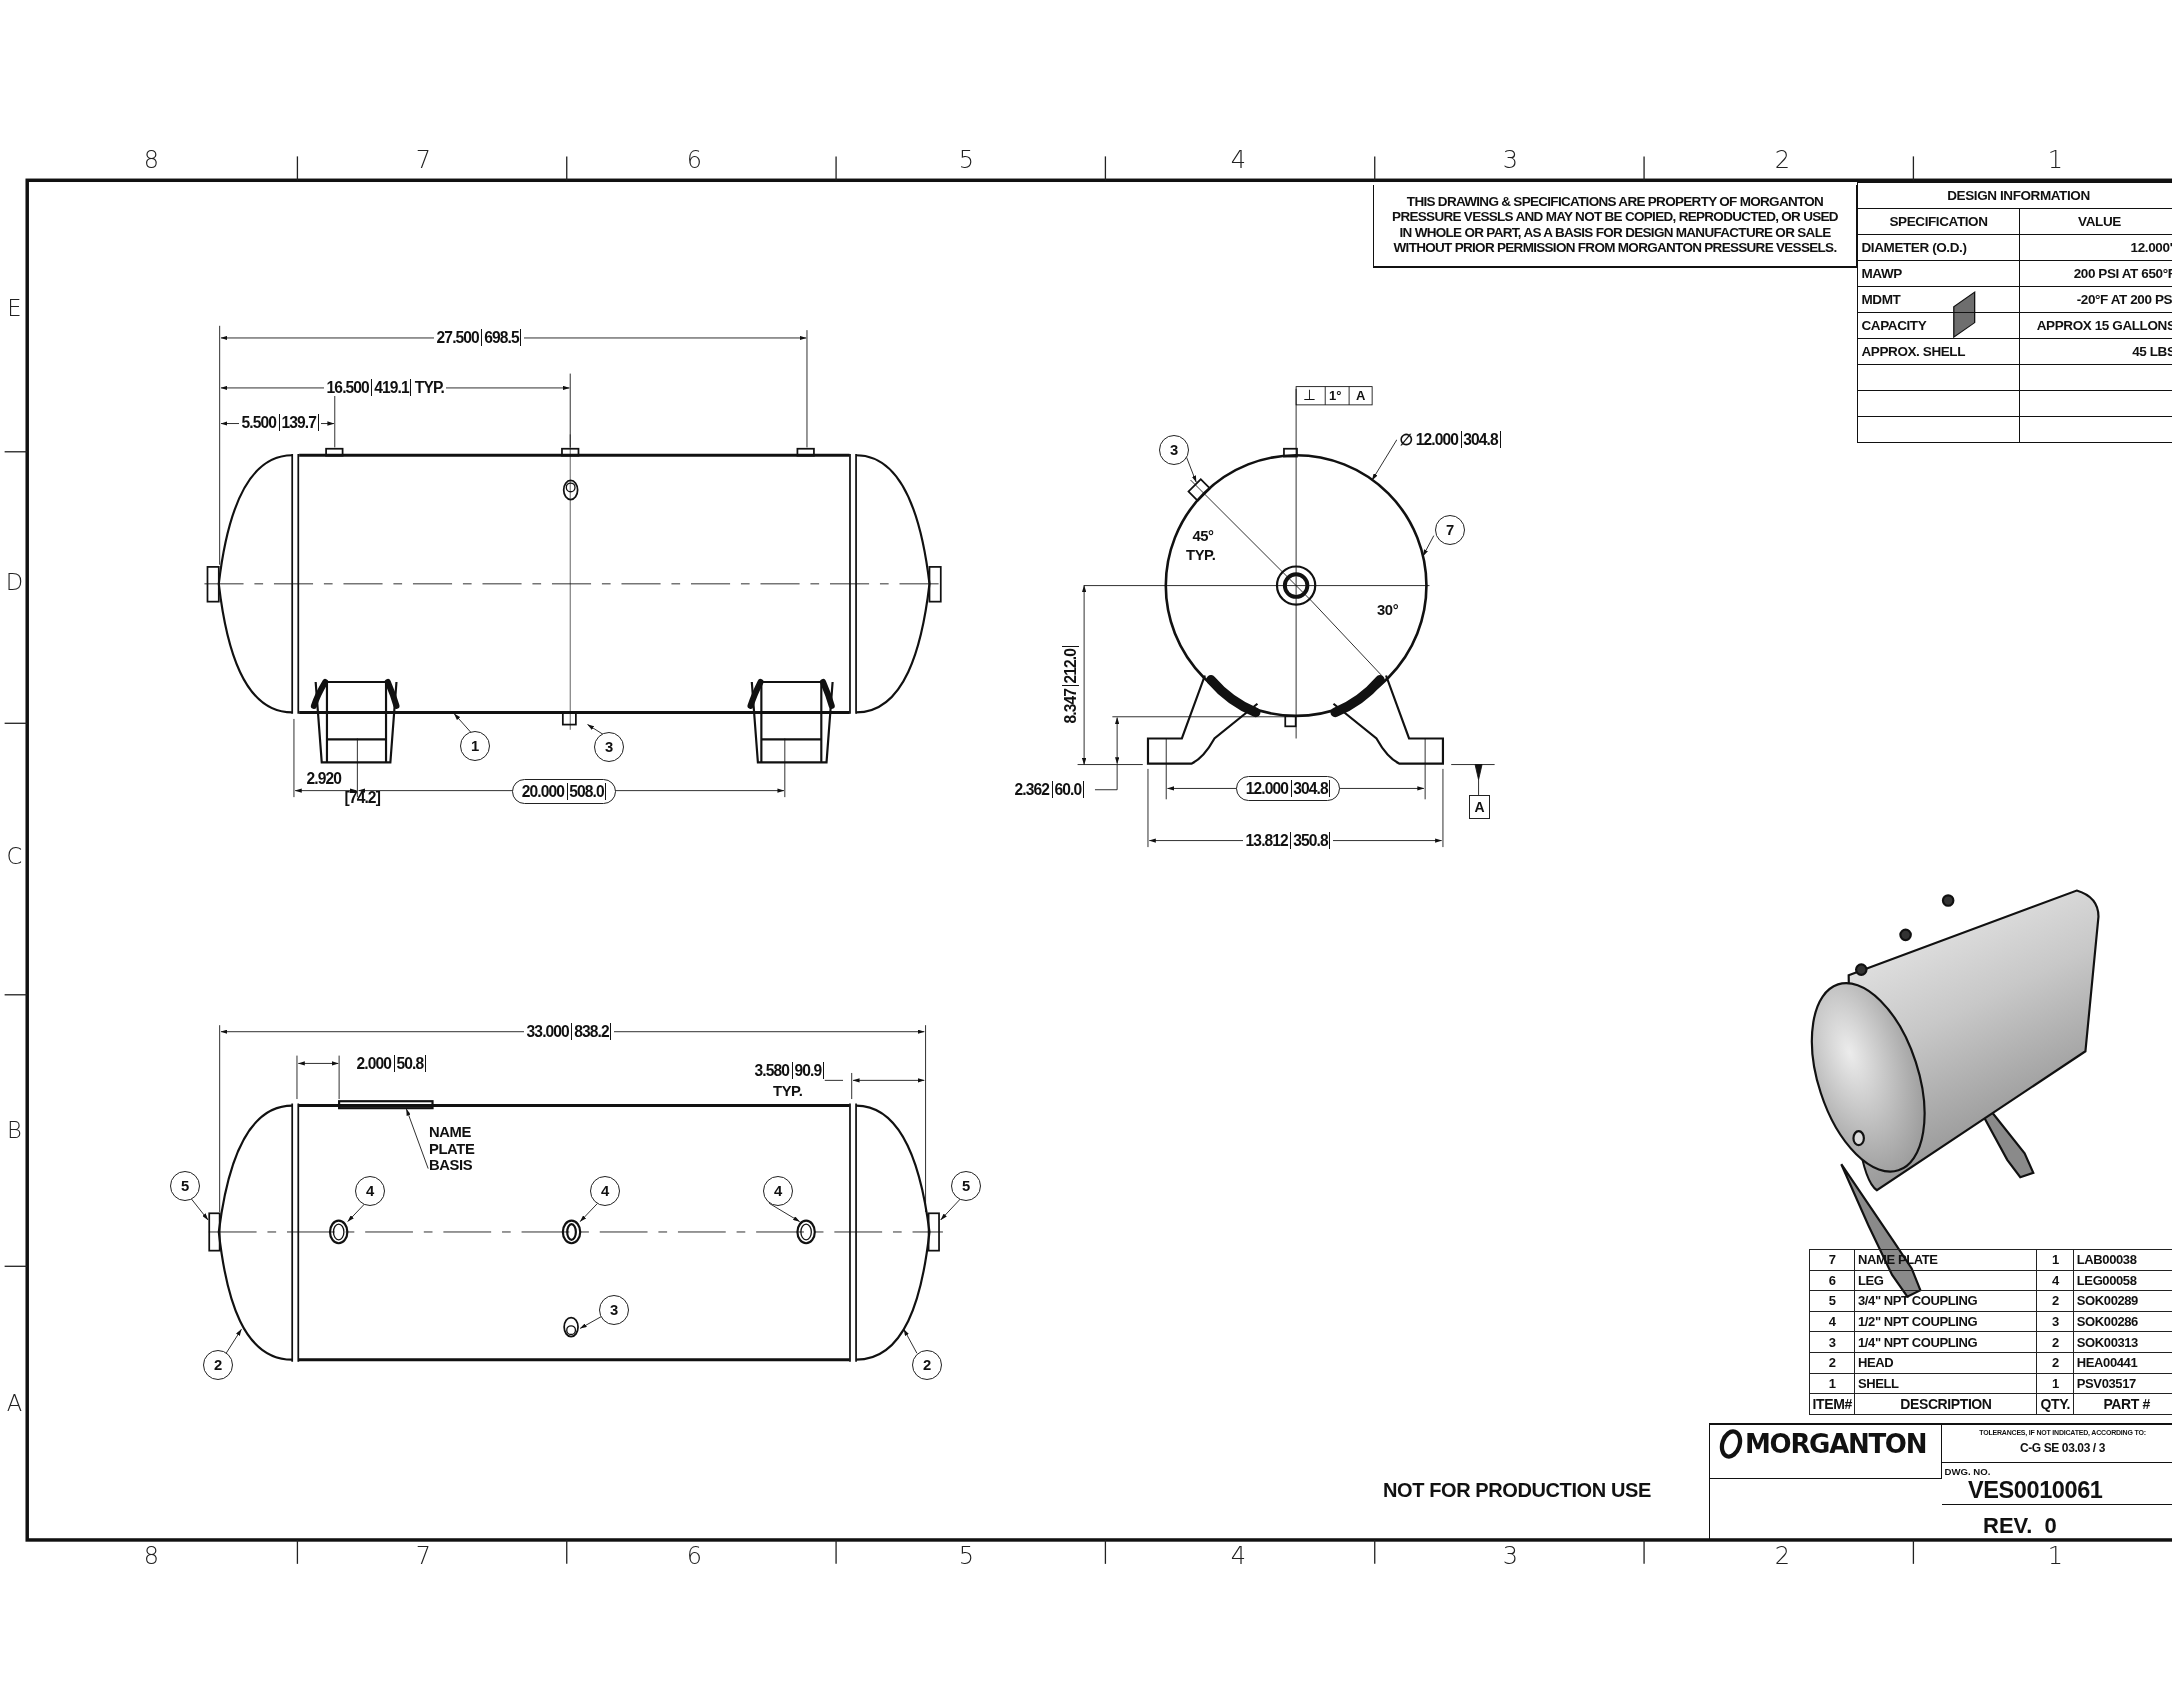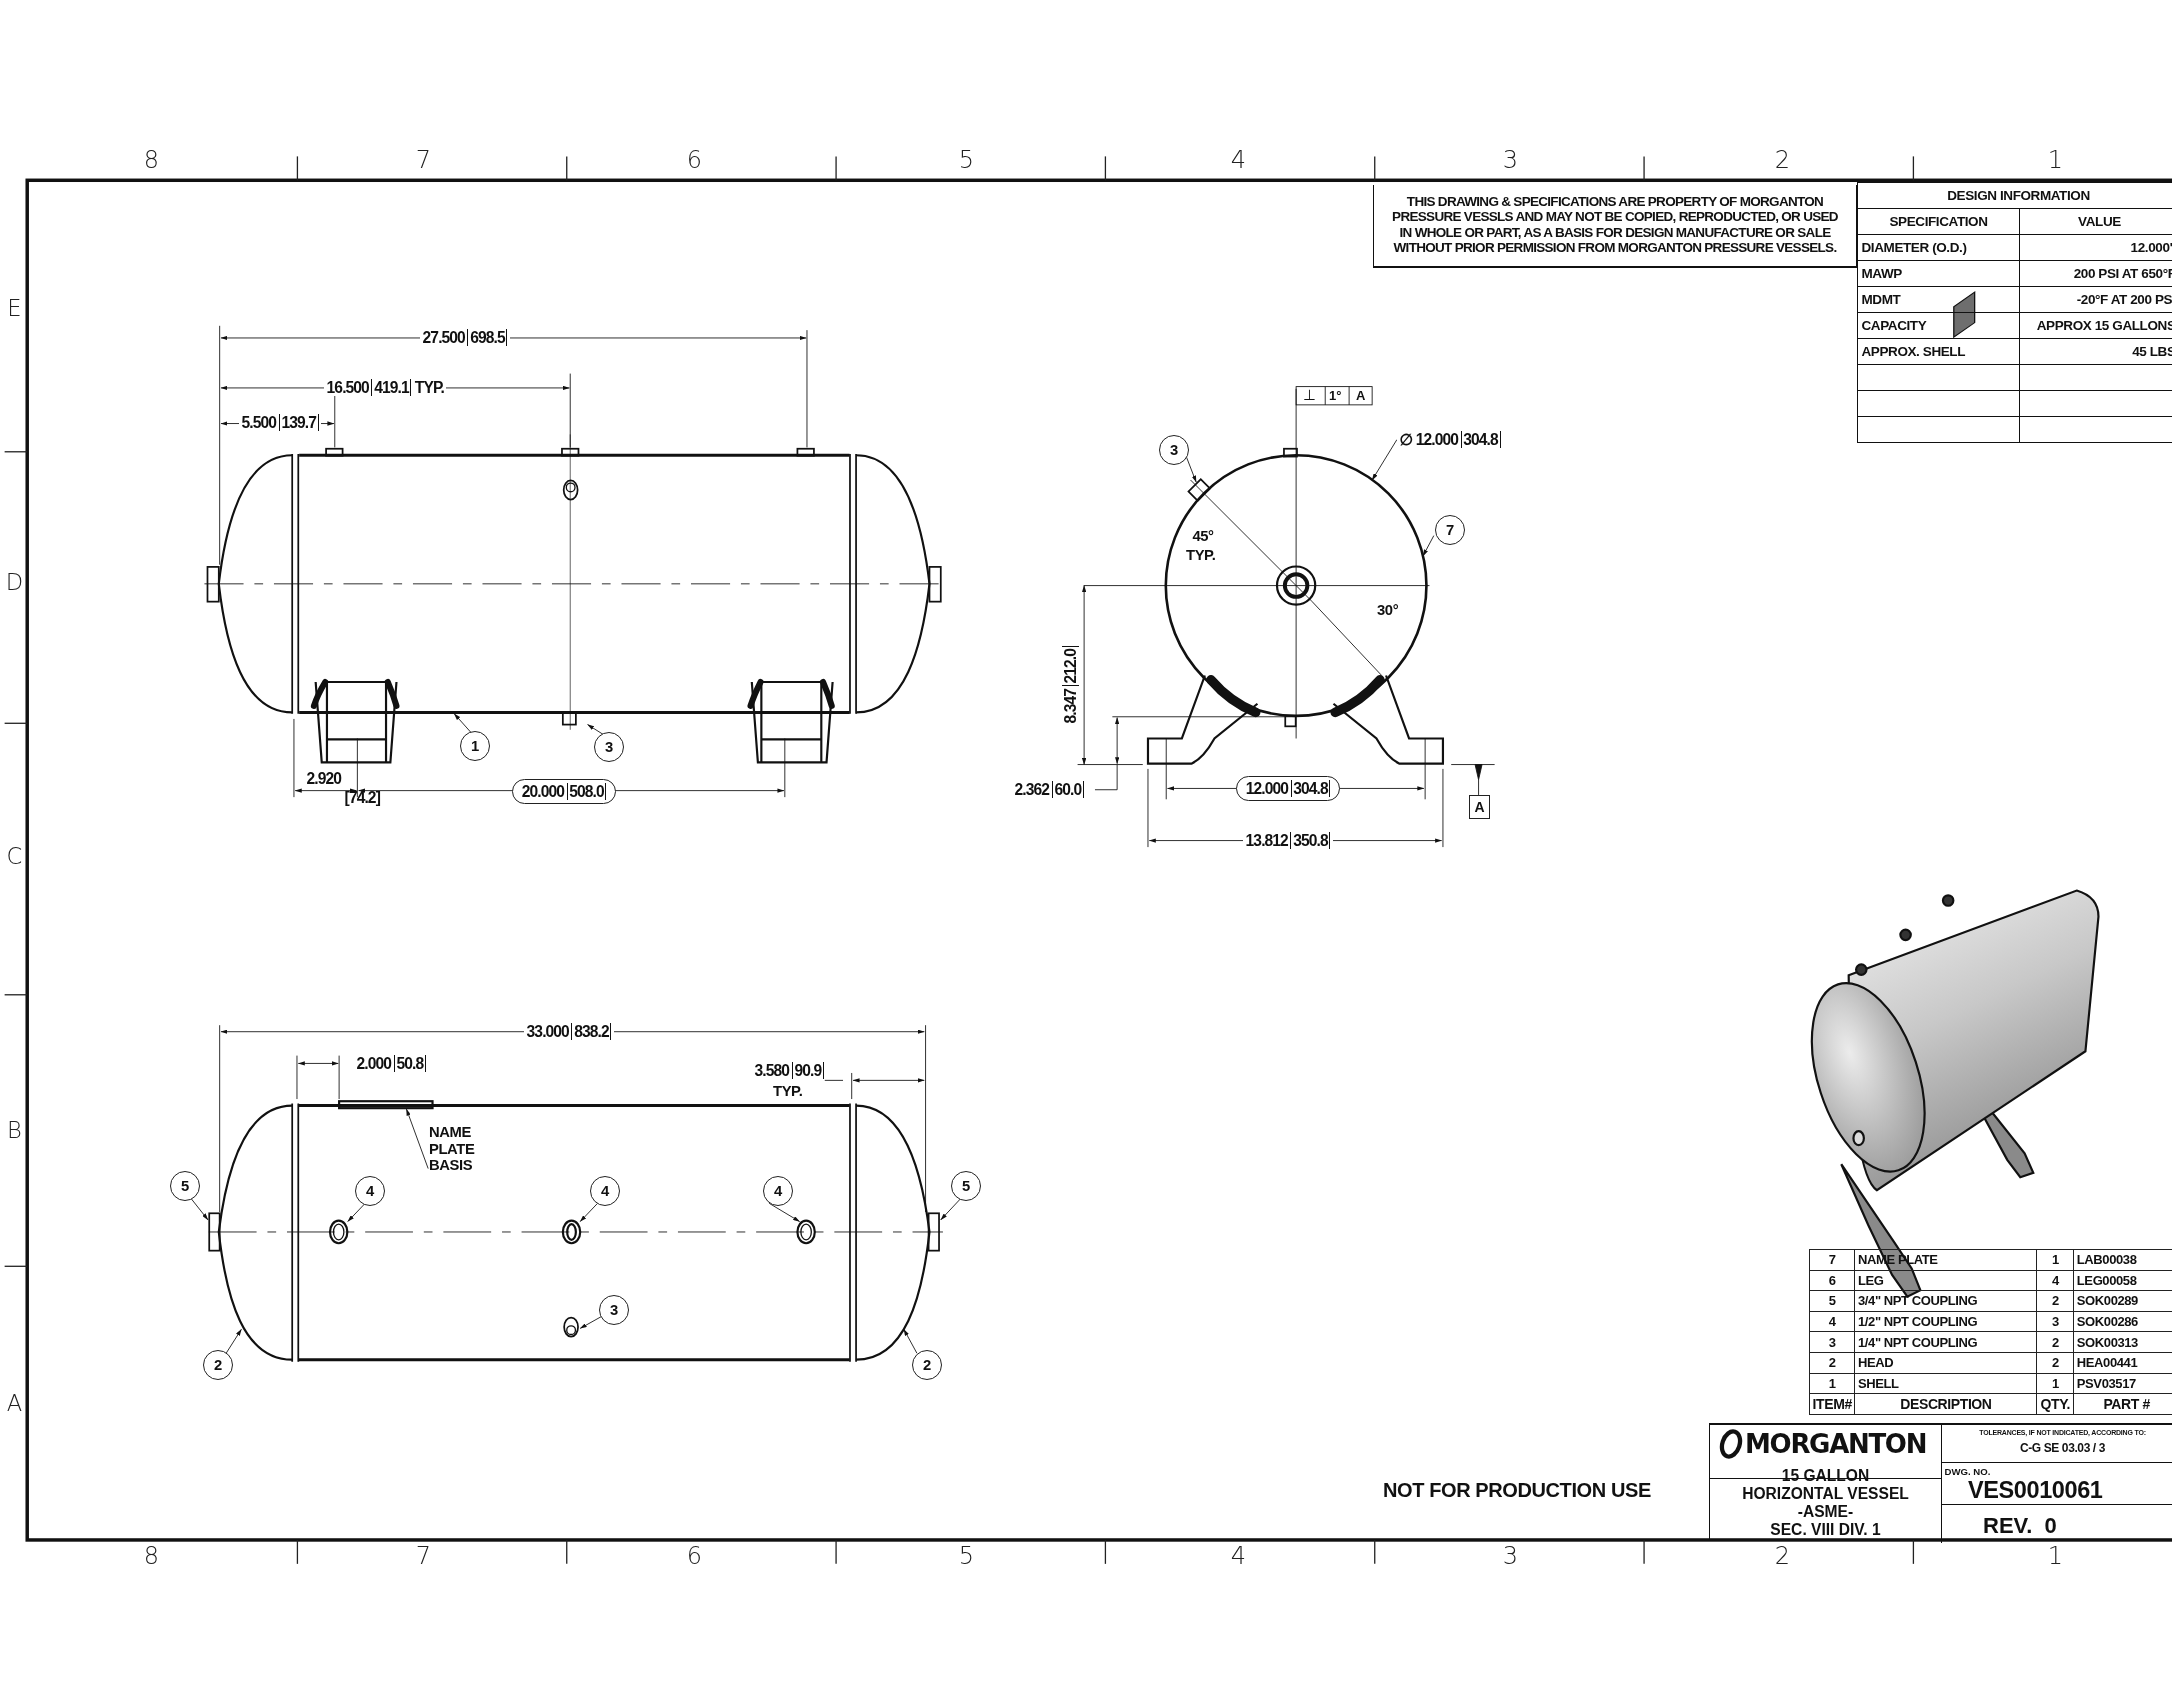--- a/index.html
+++ b/index.html
@@ -335,21 +335,21 @@
         <td class="spec"></td>
         <td class="val"></td>
       </tr>
   <tr>
         <td class="spec"></td>
         <td class="val"></td>
       </tr>
 </tbody>
   </table>
 
-<div class="dim" style="left:420px;top:329px;"><span>27.500</span><span class="mm">698.5</span></div>
+<div class="dim" style="left:434px;top:329px;"><span>27.500</span><span class="mm">698.5</span></div>
 <div class="dim" style="left:324px;top:379px;"><span>16.500</span><span class="mm">419.1</span> <span>TYP.</span></div>
 <div class="dim" style="left:239px;top:414px;"><span>5.500</span><span class="mm">139.7</span></div>
 <div class="dim" style="left:304px;top:770px;background:transparent;"><span>2.920</span></div>
 <div class="dim" style="left:304px;top:789px;background:transparent;margin-left:38px;"><span>[74.2]</span></div>
 <div class="dim" style="left:512px;top:779px;border:0.9px solid #222;border-radius:13px;padding:2.6px 8.7px;"><span>20.000</span><span class="mm">508.0</span></div>
 <div class="balloon" style="left:460px;top:731px;">1</div>
 <div class="balloon" style="left:594px;top:732px;">3</div>
 
 <div>
   <span class="abs cond" style="left:1303px;top:386px;font-size:14.8px;font-weight:normal;">⊥</span>
@@ -451,26 +451,20 @@
   <div class="logo">
     <svg style="position:absolute;left:7.8px;top:4.3px;" width="26" height="30" viewBox="0 0 60 70">
       <ellipse cx="30" cy="35" rx="20" ry="30" transform="rotate(18 30 35)" fill="none" stroke="#111" stroke-width="10"></ellipse>
     </svg>
     <span class="logotext">MORGANTON</span>
   </div>
   <div class="tol">
     <div style="font-size:7px;font-weight:bold;padding-top:4.3px;letter-spacing:-0.2px;">TOLERANCES, IF NOT INDICATED, ACCORDING TO:</div>
     <div style="font-size:12px;font-weight:bold;padding-top:5.2px;letter-spacing:-0.4px;">C-G SE 03.03 / 3</div>
   </div>
-  <div class="title">
-    <span>15 GALLON</span><br>
-    <span>HORIZONTAL VESSEL</span><br>
-    <span>-ASME-</span><br>
-    <span>SEC. VIII DIV. 1</span>
-  </div>
   <div class="dwg">
     <div style="position:absolute;left:2.6px;top:2.6px;font-size:9.6px;font-weight:bold;">DWG. NO.</div>
     <div style="position:absolute;left:26px;top:14px;font-size:23.5px;font-weight:bold;letter-spacing:-0.4px;">VES0010061</div>
   </div>
   <div class="rev">
     <div style="position:absolute;left:41px;top:7.8px;font-size:22px;font-weight:bold;white-space:pre;">REV.  0</div>
   </div>
 </div>
 
 

